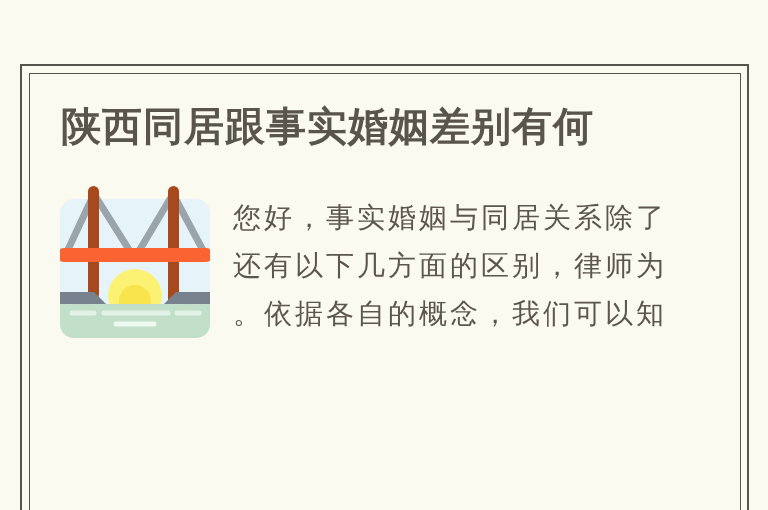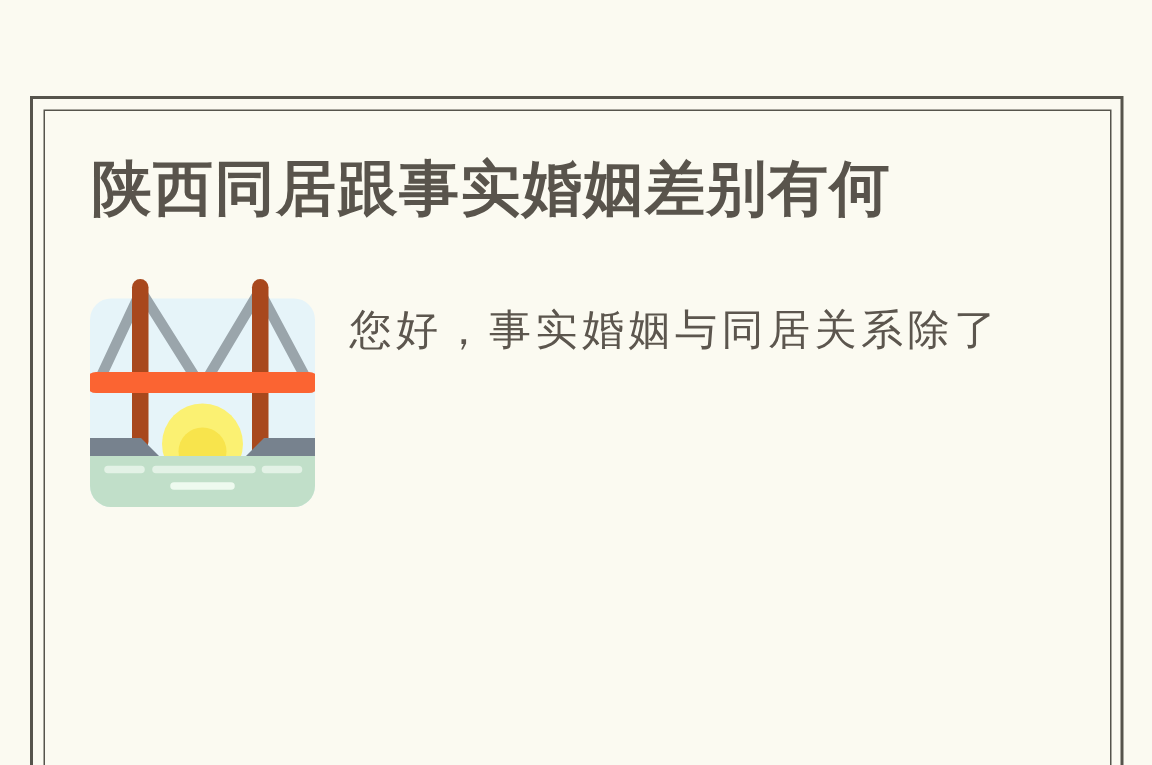--- a/index.html
+++ b/index.html
@@ -49,21 +49,21 @@
     top: 140px;
     width: 150px;
     height: 154px;
   }
   .paragraph {
     position: absolute;
     left: 233px;
     top: 152px;
     width: 450px;
     color: #5c564e;
-    font-family: Liberation Sans, sans-serif;
+    font-family: Liberation Mono, monospace;
     font-size: 28px;
     line-height: 48px;
     letter-spacing: 3px;
   }
   .paragraph .line {
     white-space: nowrap;
     height: 48px;
   }
 </style>
 </head>
@@ -105,15 +105,17 @@
         <path d="M12 129 H34" stroke="#e3f2e6"></path>
         <path d="M44 129 H108" stroke="#e3f2e6"></path>
         <path d="M117 129 H139" stroke="#e3f2e6"></path>
         <path d="M56 140 H94" stroke="#eefaef"></path>
       </g>
     </g>
   </svg>
 
   <div class="paragraph">
     <div class="line">您好，事实婚姻与同居关系除了</div>
+    <div class="line">还有以下几方面的区别，律师为</div>
+    <div class="line">。依据各自的概念，我们可以知</div>
   </div>
 
 </div>
 
 </body></html>

